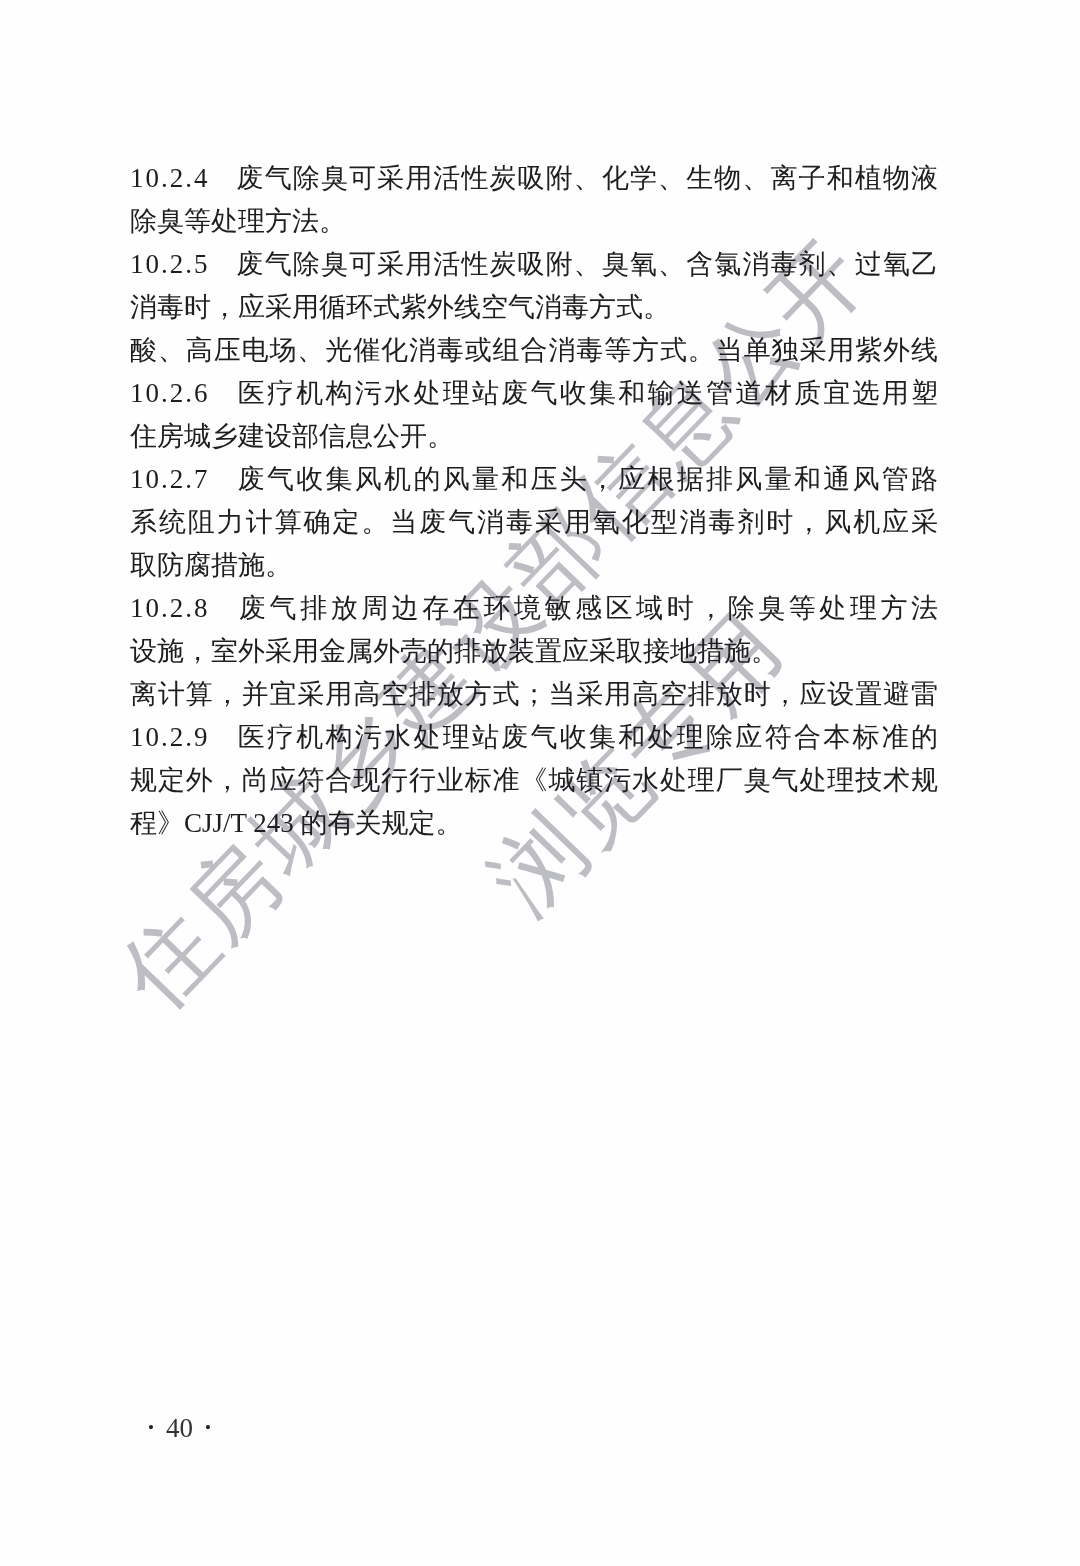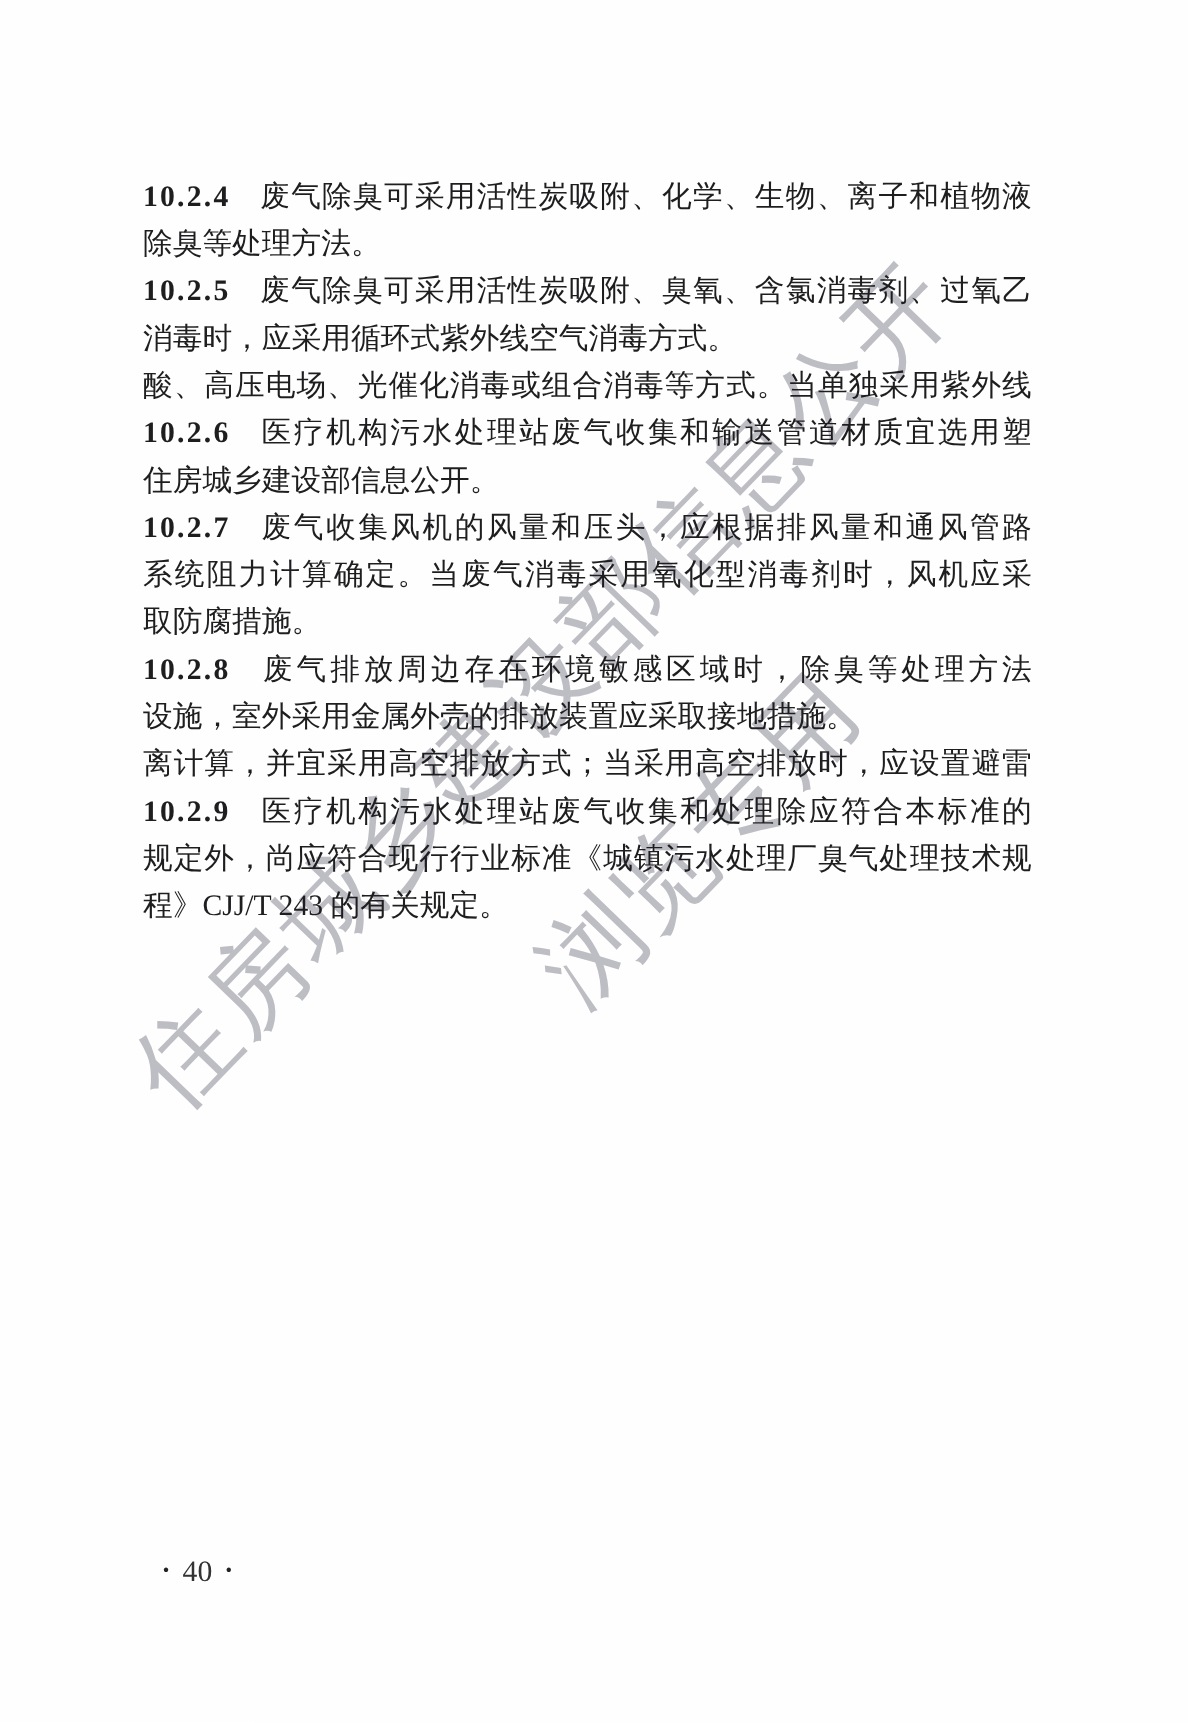--- a/index.html
+++ b/index.html
@@ -39,21 +39,21 @@
   .line{
     text-align:justify;
     text-align-last:justify;
     white-space:nowrap;
   }
   .line.last{
     text-align-last:left;
     white-space:normal;
   }
   .num{
-    font-weight:bold;
+    font-weight:normal;
     letter-spacing:2px;
   }
   .numgap{
     display:inline-block;
     width:26px;
   }
   
   .footer{
     position:absolute;
     left:148px;top:1412px;

